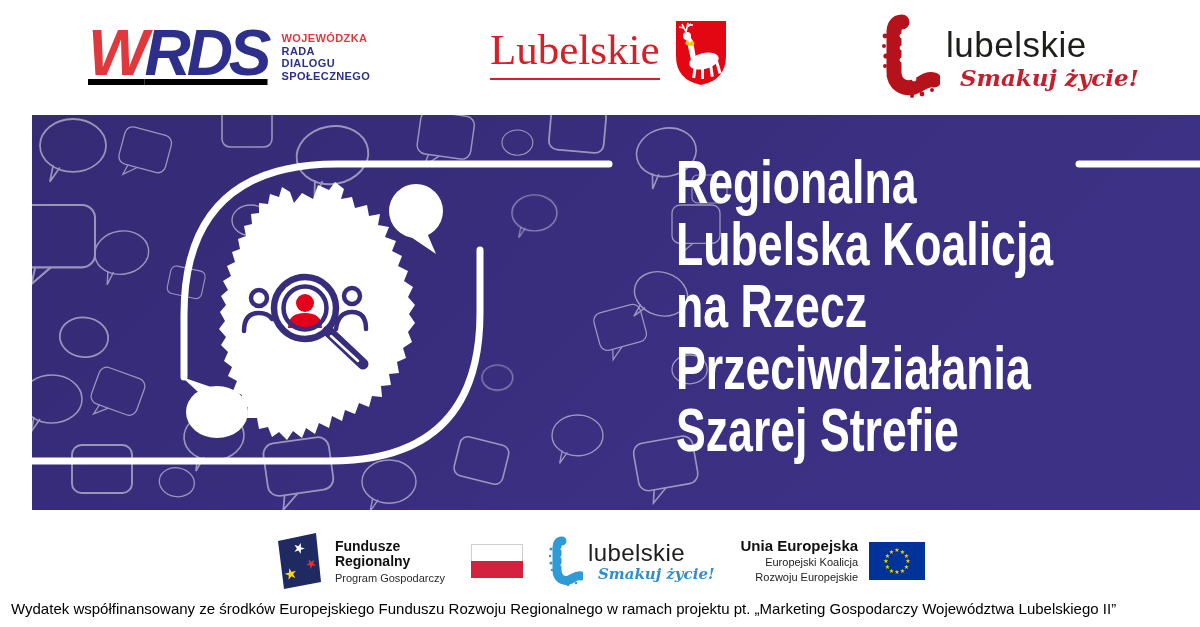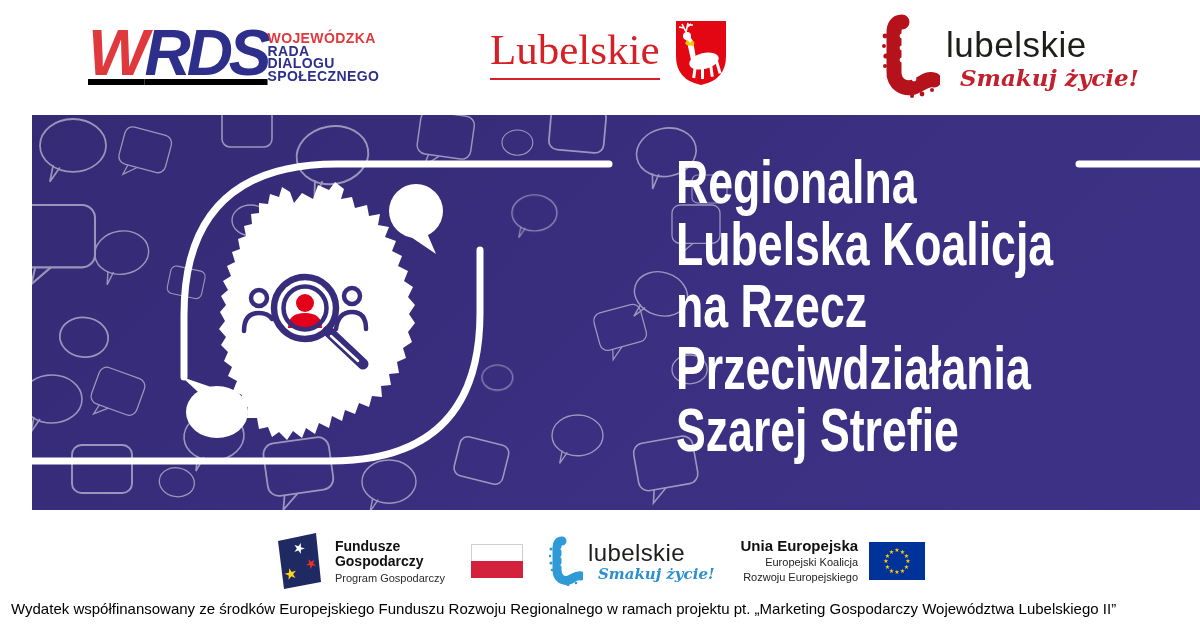--- a/index.html
+++ b/index.html
@@ -5,21 +5,21 @@
   html,body{margin:0;padding:0;background:#fff;}
   .banner{position:relative;width:1200px;height:627px;overflow:hidden;background:#fff;
           font-family:"Liberation Sans",sans-serif;}
 
   
   .hdr{position:absolute;top:0;left:0;width:1200px;height:115px;background:#fff;}
   .wrds{position:absolute;left:88px;top:18px;display:flex;}
   .wrds-letters{font-size:64px;font-weight:700;letter-spacing:-4px;line-height:70px;font-style:italic;text-decoration:underline;}
   .wrds-w{color:#e0393d;}
   .wrds-rds{color:#2d2f8a;}
-  .wrds-sub{padding-top:14px;font-size:14px;font-weight:700;
+  .wrds-sub{margin-left:14px;padding-top:14px;font-size:11px;font-weight:700;
             line-height:12.5px;letter-spacing:.4px;color:#2d2f8a;}
   .wrds-sub .l0{color:#e0393d;}
 
   .lubc{position:absolute;left:490px;top:20px;display:flex;align-items:center;}
   .lubc-word{font-family:"Liberation Serif",serif;font-size:43px;color:#d61f26;
              border-bottom:2px solid #d61f26;padding-bottom:5px;line-height:46px;}
   .lubc-shield{margin-left:14px;}
 
   .lubp{position:absolute;left:882px;top:14px;display:flex;}
   .lubp-texts{margin-left:6px;padding-top:14px;}
@@ -223,21 +223,21 @@
 
       <div class="logo">
         <svg width="50" height="58" viewBox="0 0 50 58">
           <polygon points="3,9 41,1 46,50 9,57" fill="#1f2a63"></polygon>
           <text x="24" y="21" font-size="14" fill="#ffffff" text-anchor="middle" font-family="DejaVu Sans" transform="rotate(18 24 17)">★</text>
           <text x="36" y="36" font-size="13" fill="#e63329" text-anchor="middle" font-family="DejaVu Sans" transform="rotate(40 36 32)">★</text>
           <text x="16" y="47" font-size="15" fill="#ffd617" text-anchor="middle" font-family="DejaVu Sans" transform="rotate(-15 16 43)">★</text>
         </svg>
         <div class="fe-txt">
           <div class="fe-title">Fundusze</div>
-          <div class="fe-title">Gospodarczy</div>
+          <div class="fe-title">Regionalny</div>
           <div class="fe-sub">Program Gospodarczy</div>
         </div>
       </div>
 
       <div class="logo">
         <div class="pl-flag">
           <div class="pl-top"></div>
           <div class="pl-bot"></div>
         </div>
       </div>
@@ -262,21 +262,21 @@
         <div class="lf-txts">
           <div class="lf-word">lubelskie</div>
           <div class="lf-tag">Smakuj życie!</div>
         </div>
       </div>
 
       <div class="logo">
         <div class="ue-txt">
           <div class="ue-title">Unia Europejska</div>
           <div class="ue-sub">Europejski Koalicja</div>
-          <div class="ue-sub">Rozwoju Europejskiego</div>
+          <div class="ue-sub">Rozwoju Europejskie</div>
         </div>
         <svg width="56" height="38" viewBox="0 0 56 38">
           <rect width="56" height="38" fill="#003399"></rect>
           <g fill="#ffcc00" text-anchor="middle" font-family="DejaVu Sans" font-size="6">
             <text x="28" y="10">★</text>
               <text x="33.5" y="11.5">★</text>
               <text x="37.5" y="15.5">★</text>
             <text x="39" y="21">★</text>
               <text x="37.5" y="26.5">★</text>
               <text x="33.5" y="30.5">★</text>

